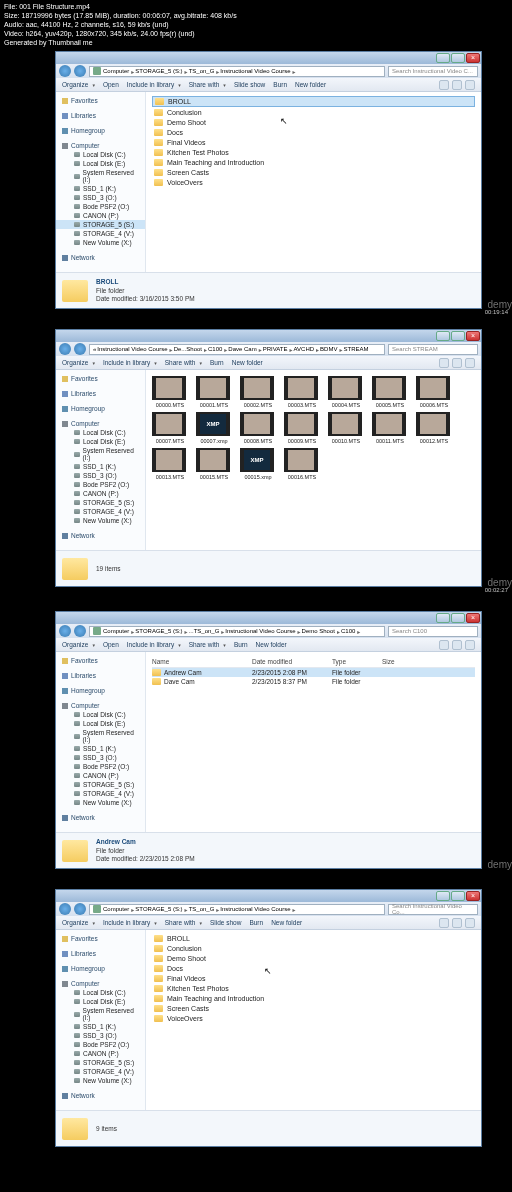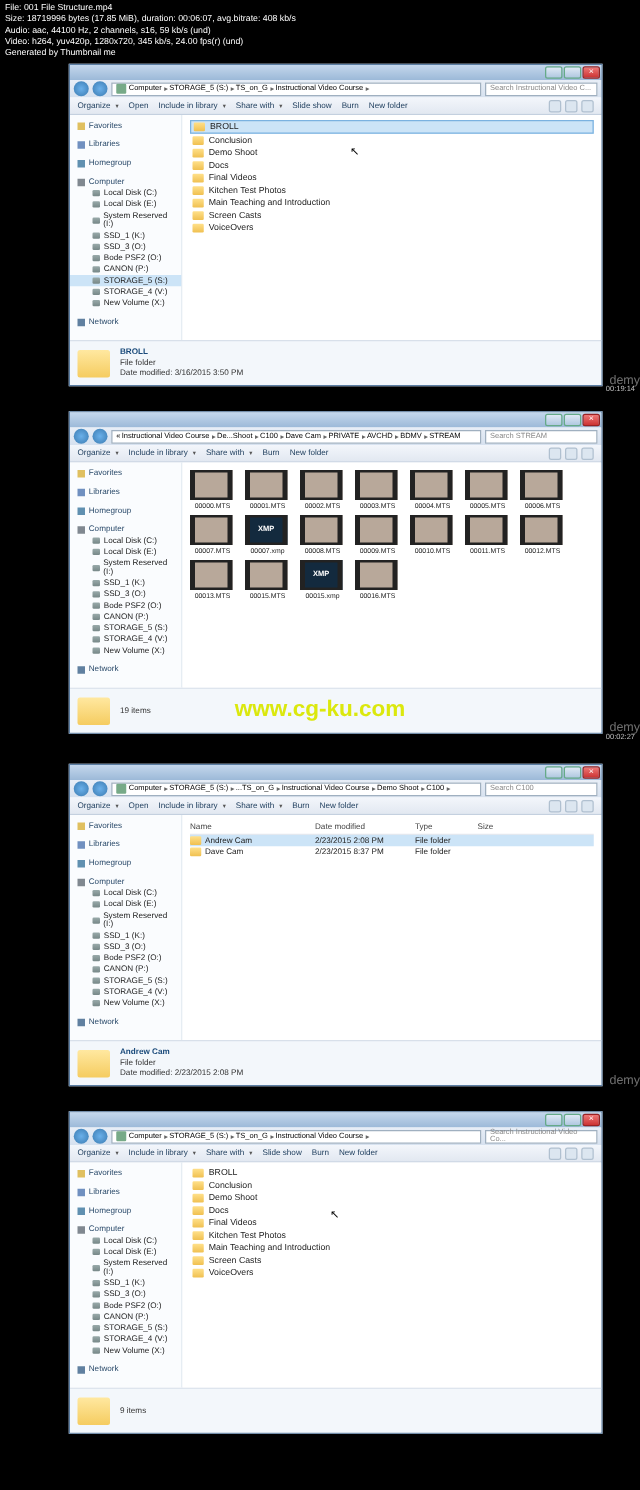--- a/index.html
+++ b/index.html
@@ -372,21 +372,20 @@
     </div>
   </div>
   <div class="details-pane">
     <div class="big-folder"></div>
     <div class="dp-info">
         <div>19 items</div>
       </div>
   </div>
 </div>
 <div style="position:relative; height:14px;">
-  <span class="watermark" style="top:-38px;">www.cg-ku.com</span>
   <span class="demy" style="top:-18px;">demy</span>
   <span class="timecode" style="top:-8px;">00:02:27</span>
 </div>
 
 <div class="explorer-window">
   <div class="titlebar">
     <span class="win-btn win-min"></span>
     <span class="win-btn win-max"></span>
     <span class="win-btn win-close">×</span>
   </div>

